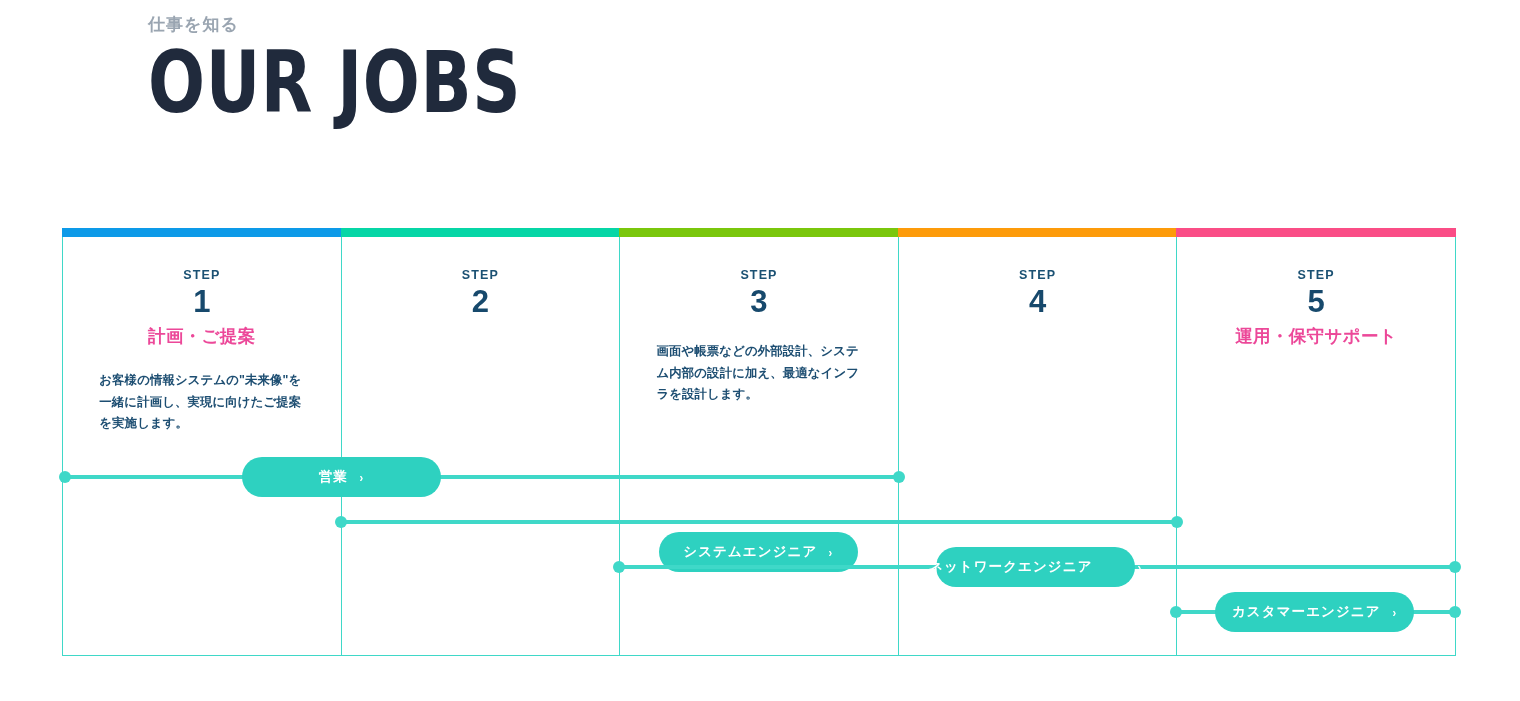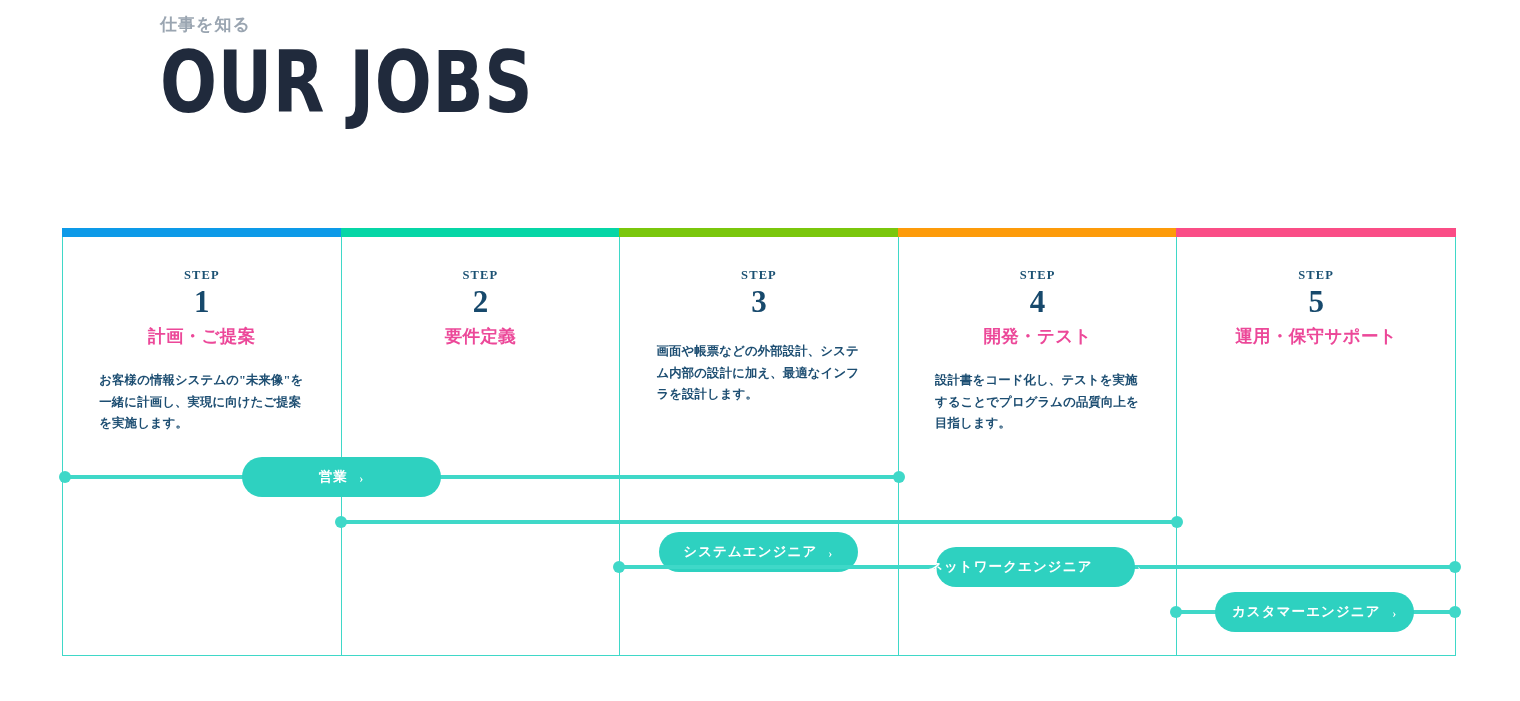--- a/index.html
+++ b/index.html
@@ -10,21 +10,21 @@
     height: 701px;
     background: #ffffff;
     font-family: "Liberation Sans", "DejaVu Sans", sans-serif;
     overflow: hidden;
     position: relative;
   }
 
   
   .heading {
     position: absolute;
-    left: 160px;
+    left: 148px;
     top: 14px;
   }
   .heading-kicker {
     font-size: 17px;
     font-weight: 700;
     color: #9aa5b1;
     letter-spacing: 0.06em;
     line-height: 1.3;
   }
   .heading-title {
@@ -39,21 +39,20 @@
     font-family: "DejaVu Sans", sans-serif;
   }
 
   
   .diagram {
     position: absolute;
     left: 62px;
     top: 228px;
     width: 1394px;
     height: 428px;
-    font-family: Liberation Serif, serif;
   }
 
   .cols {
     position: absolute;
     inset: 0;
     display: flex;
   }
   .col {
     flex: 1 1 0;
     position: relative;
@@ -188,38 +187,35 @@
           <div class="step-num">1</div>
           <div class="step-title">計画・ご提案</div>
           <div class="step-desc">お客様の情報システムの"未来像"を一緒に計画し、実現に向けたご提案を実施します。</div>
         </div>
       </div>
       <div class="col">
         <div class="col-bar" style="background: rgb(6, 214, 166);"></div>
         <div class="col-body">
           <div class="step-label">STEP</div>
           <div class="step-num">2</div>
-          <div class="step-title">要件定義</div>
         </div>
       </div>
       <div class="col">
         <div class="col-bar" style="background: rgb(122, 199, 12);"></div>
         <div class="col-body">
           <div class="step-label">STEP</div>
           <div class="step-num">3</div>
           <div class="step-desc">画面や帳票などの外部設計、システム内部の設計に加え、最適なインフラを設計します。</div>
         </div>
       </div>
       <div class="col">
         <div class="col-bar" style="background: rgb(253, 155, 10);"></div>
         <div class="col-body">
           <div class="step-label">STEP</div>
           <div class="step-num">4</div>
-          <div class="step-title">開発・テスト</div>
-          <div class="step-desc">設計書をコード化し、テストを実施することでプログラムの品質向上を目指します。</div>
         </div>
       </div>
       <div class="col">
         <div class="col-bar" style="background: rgb(250, 77, 134);"></div>
         <div class="col-body">
           <div class="step-label">STEP</div>
           <div class="step-num">5</div>
           <div class="step-title">運用・保守サポート</div>
         </div>
       </div>

